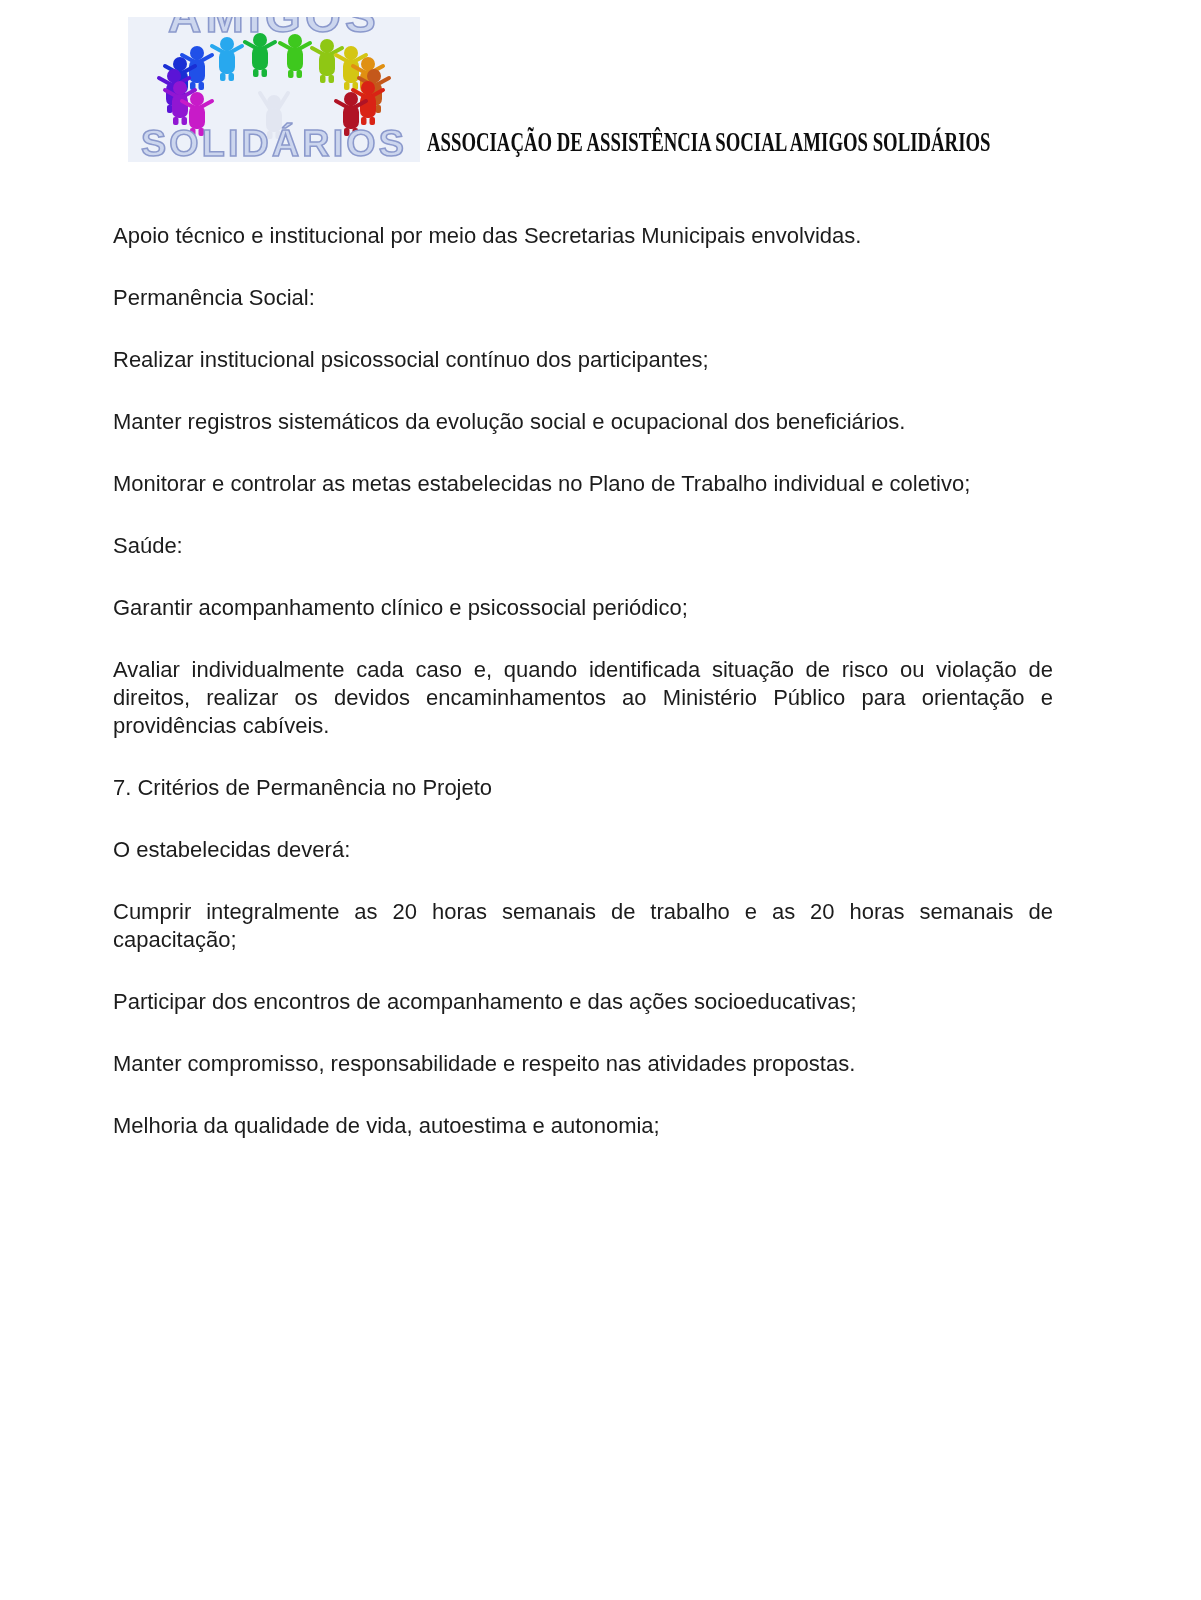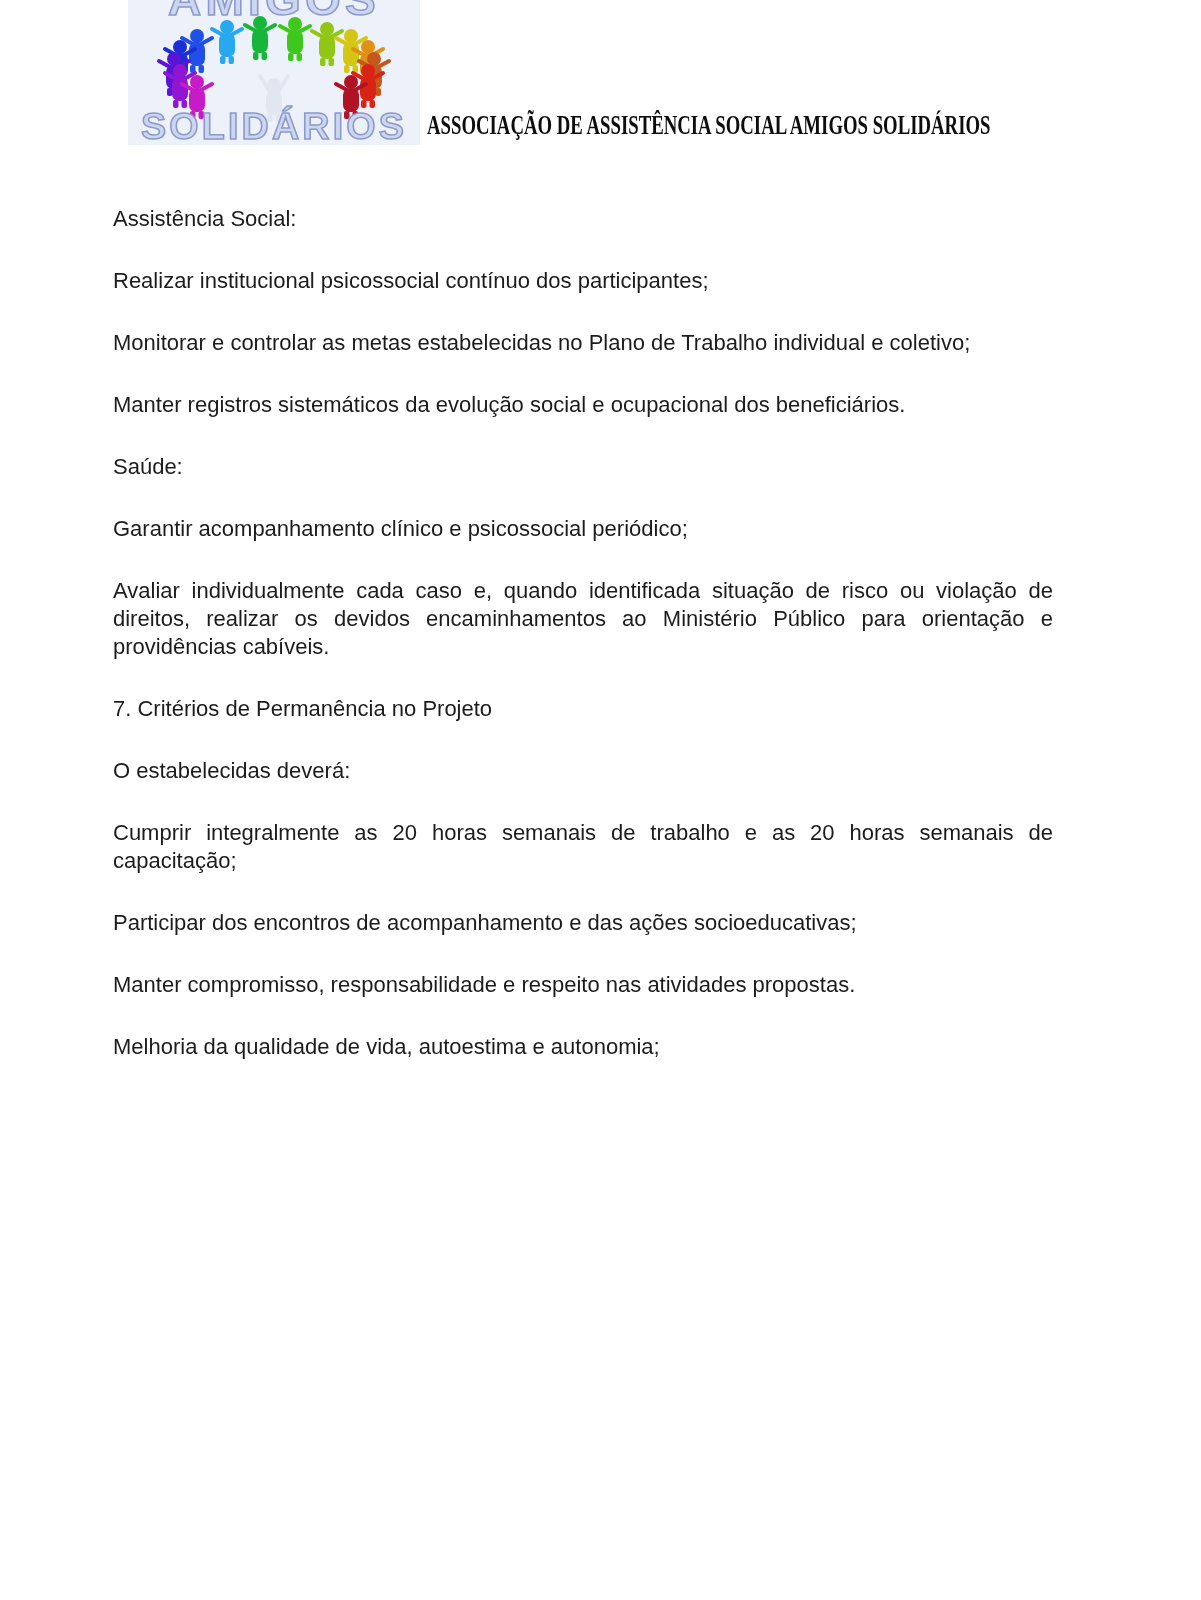--- a/index.html
+++ b/index.html
@@ -1,21 +1,21 @@
 <!DOCTYPE html>
 <html lang="pt"><head>
 <meta charset="utf-8">
 <style>
   html,body{margin:0;padding:0;}
   body{
     width:1201px;height:1600px;background:#ffffff;
     font-family:"Liberation Sans",sans-serif;color:#1f1f1f;
     overflow:hidden;position:relative;
   }
-  .header{position:relative;height:145px;}
+  .header{position:relative;height:145px;margin-top:17px;}
   .logo-svg{position:absolute;left:128px;top:0;display:block;}
   .org-title{
     position:absolute;left:427px;bottom:4px;
     font-family:"Liberation Serif",serif;font-weight:bold;font-size:28px;
     color:#0d0d0d;white-space:nowrap;
     transform:scaleX(0.67);transform-origin:left bottom;
   }
   .doc{margin:60px 0 0 113px;width:940px;}
   .para{
     font-size:22px;line-height:28px;margin:0 0 34px 0;
@@ -151,24 +151,25 @@
           <rect x="-7" y="14" width="5.5" height="8" rx="2" fill="#e2e6f1"></rect>
           <rect x="1.5" y="14" width="5.5" height="8" rx="2" fill="#e2e6f1"></rect>
         </g>
       </g>
     <text x="146" y="139" text-anchor="middle" font-family="Liberation Sans, sans-serif" font-weight="bold" font-size="36" letter-spacing="3" textLength="266" lengthAdjust="spacingAndGlyphs" stroke-width="1.5" fill="#ccd6ee" stroke="#8b99cc">SOLIDÁRIOS</text>
   </svg>
   <div class="org-title">ASSOCIAÇÃO DE ASSISTÊNCIA SOCIAL AMIGOS SOLIDÁRIOS</div>
 </div>
 
 <div class="doc">
-    <p class="para">Assistência Social:</p>
+    <p class="para">Apoio técnico e institucional por meio das Secretarias Municipais envolvidas.</p>
+    <p class="para">Permanência Social:</p>
     <p class="para">Realizar institucional psicossocial contínuo dos participantes;</p>
+    <p class="para">Manter registros sistemáticos da evolução social e ocupacional dos beneficiários.</p>
     <p class="para">Monitorar e controlar as metas estabelecidas no Plano de Trabalho individual e coletivo;</p>
-    <p class="para">Manter registros sistemáticos da evolução social e ocupacional dos beneficiários.</p>
     <p class="para">Saúde:</p>
     <p class="para">Garantir acompanhamento clínico e psicossocial periódico;</p>
     <p class="para">Avaliar individualmente cada caso e, quando identificada situação de risco ou violação de direitos, realizar os devidos encaminhamentos ao Ministério Público para orientação e providências cabíveis.</p>
     <p class="para">7. Critérios de Permanência no Projeto</p>
     <p class="para">O estabelecidas deverá:</p>
     <p class="para">Cumprir integralmente as 20 horas semanais de trabalho e as 20 horas semanais de capacitação;</p>
     <p class="para">Participar dos encontros de acompanhamento e das ações socioeducativas;</p>
     <p class="para">Manter compromisso, responsabilidade e respeito nas atividades propostas.</p>
     <p class="para">Melhoria da qualidade de vida, autoestima e autonomia;</p>
   </div>

